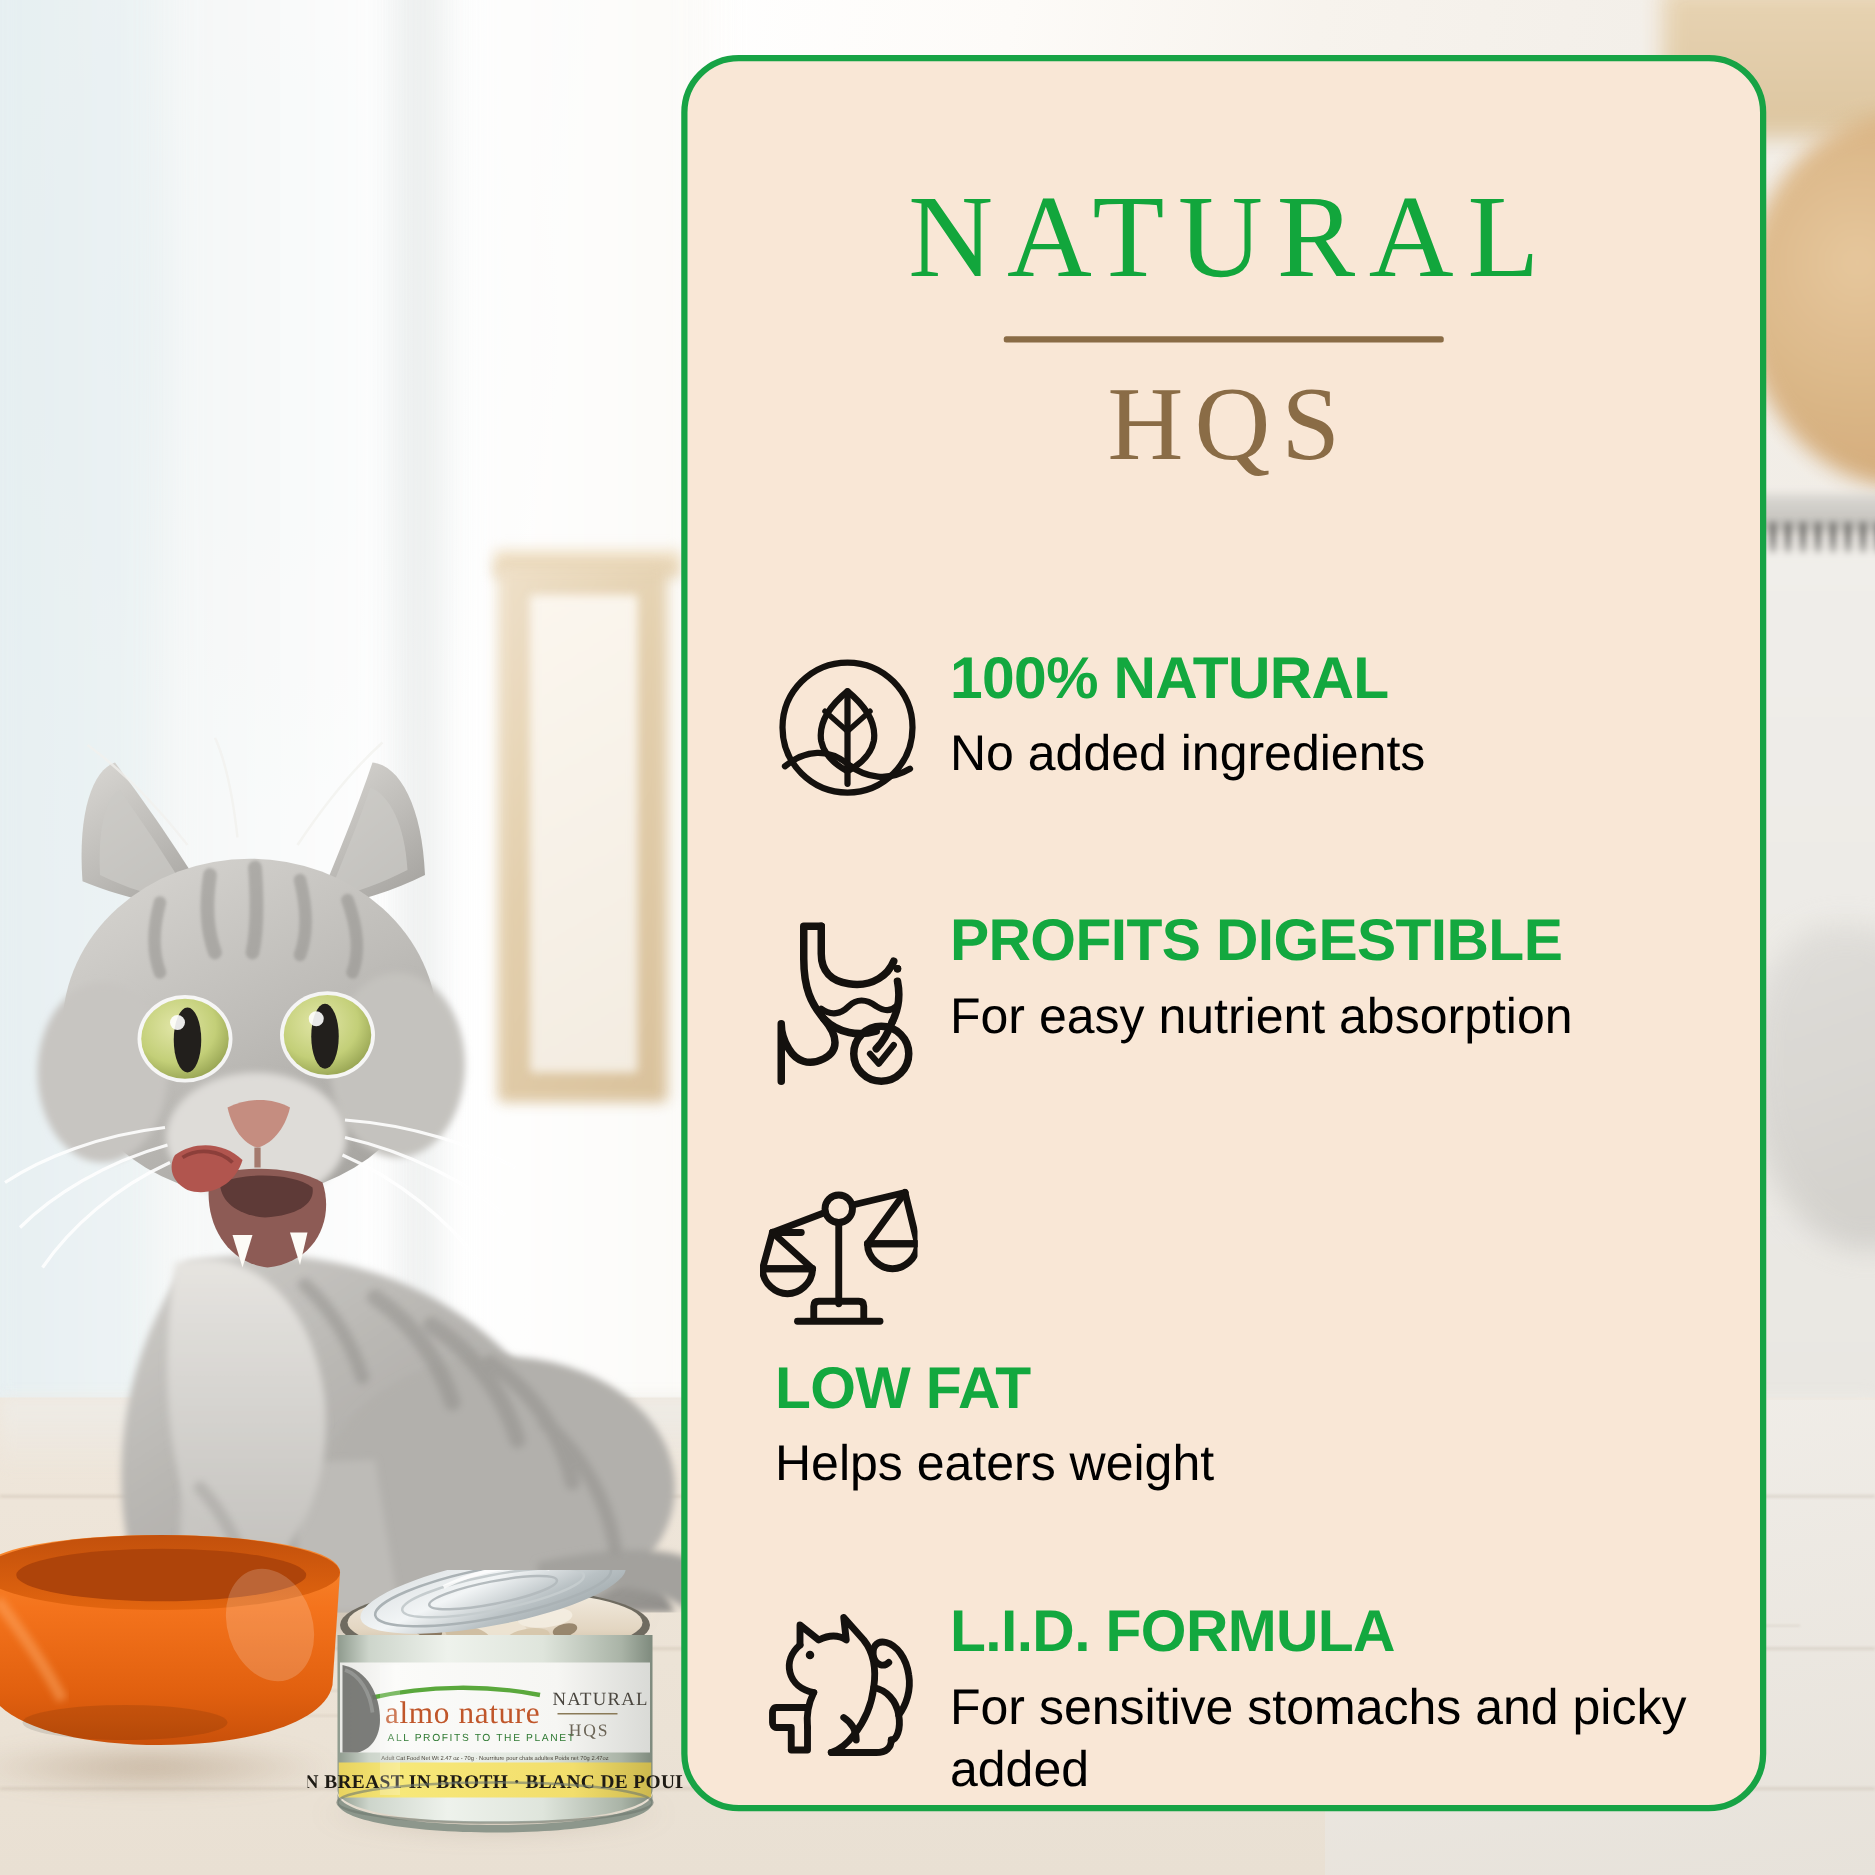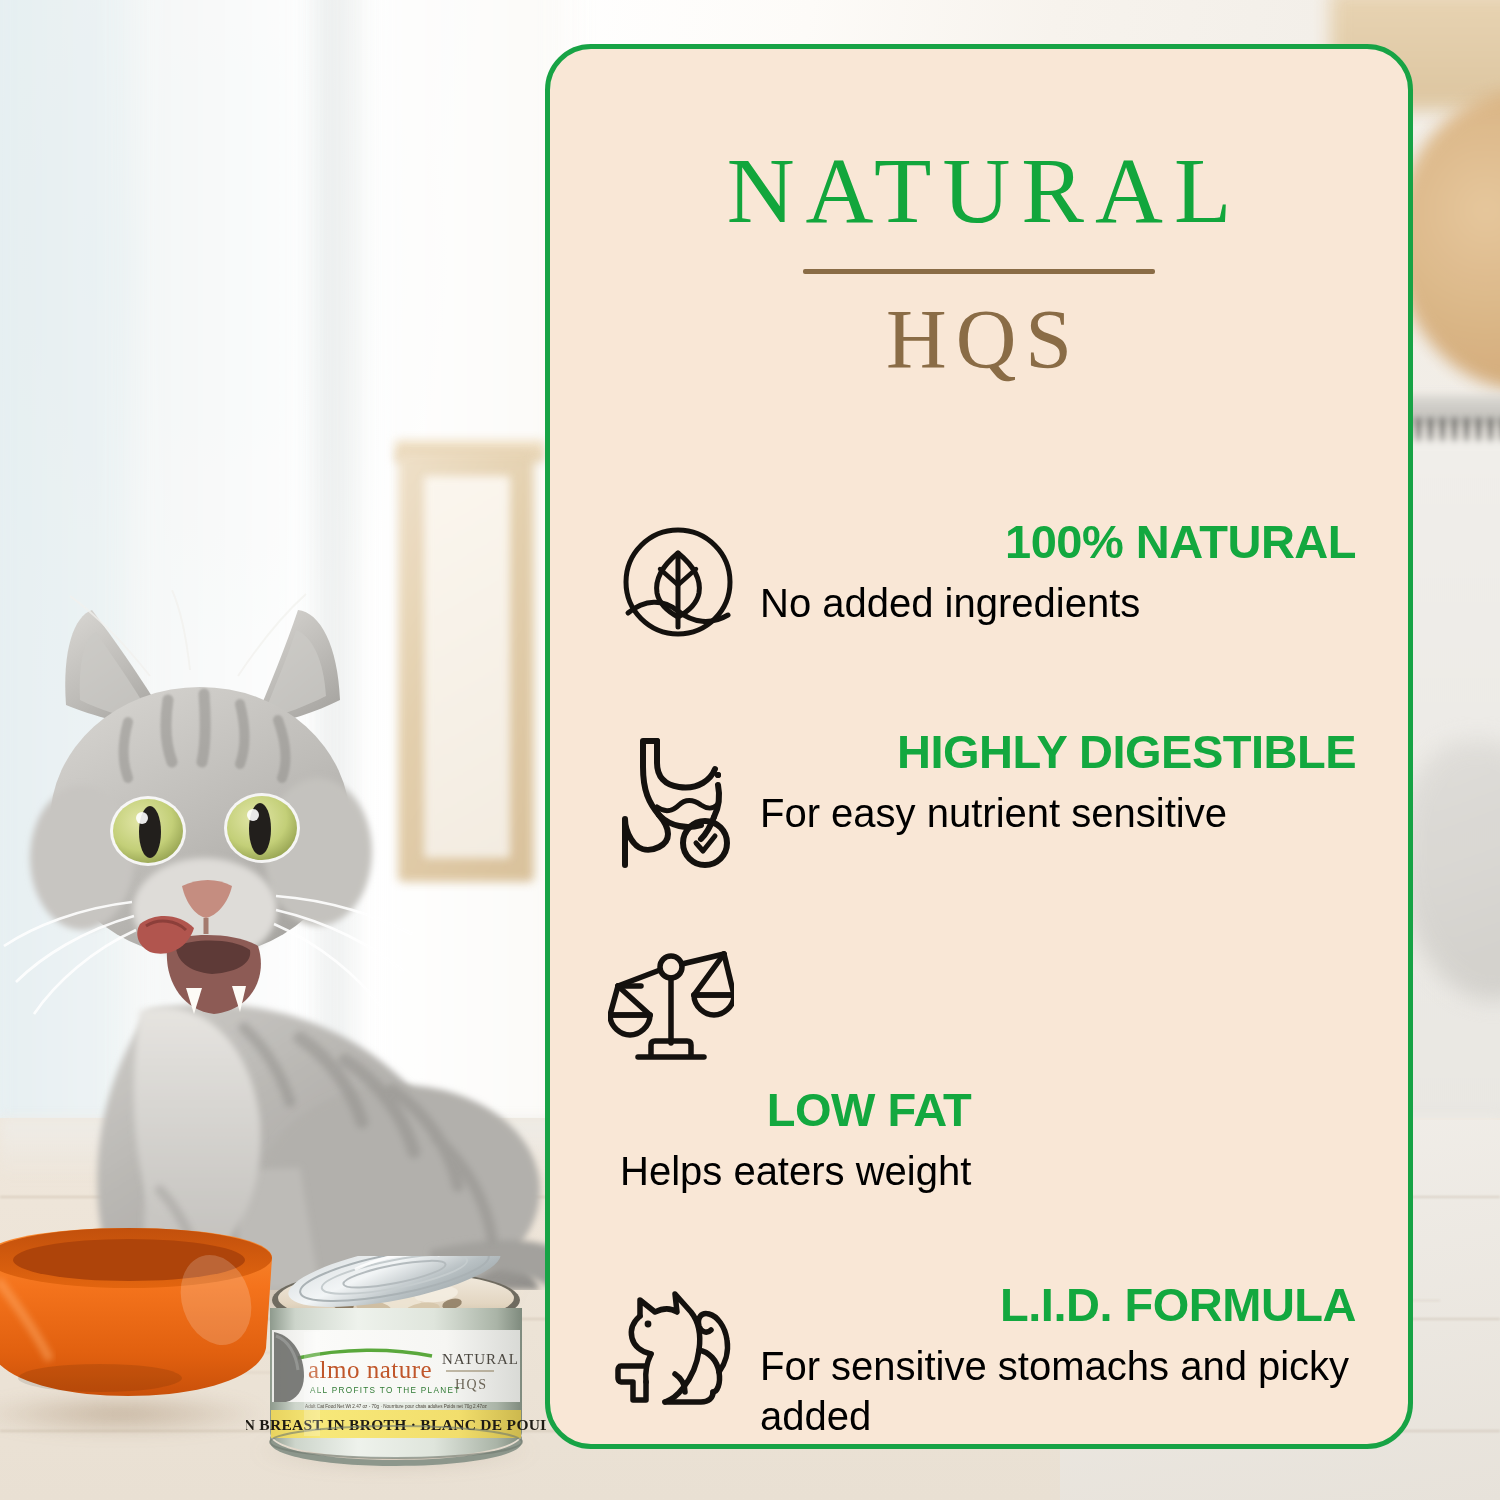--- a/index.html
+++ b/index.html
@@ -124,21 +124,21 @@
   }
 
   .features{position:absolute;left:0;top:468px;width:100%;}
   .feature{display:flex;align-items:flex-start;padding:0 52px 0 58px;margin-bottom:74px;}
   .feature:last-child{margin-bottom:17px;}
   .fic{flex:0 0 140px;display:flex;align-items:flex-start;justify-content:center;padding-top:6px;}
   .ftx{flex:1 1 auto;padding-left:12px;}
   .ftitle{
     font-family:"Liberation Sans", sans-serif;
     font-weight:700;font-size:47px;line-height:1.06;color:#13a83f;
-    letter-spacing:-0.5px;white-space:nowrap;text-align:right;
+    letter-spacing:-0.5px;white-space:nowrap;
   }
   .fsub{
     font-family:"Liberation Sans", sans-serif;
     font-weight:400;font-size:40px;line-height:1.25;color:#000000;margin-top:11px;
   }
   
   .row0{margin-bottom:86px;}
   .row1{margin-bottom:66px;}
   .row2{margin-bottom:84px;flex-direction:column;}
 </style>
@@ -441,22 +441,22 @@
               <path d="M40 82 C 52 94 68 96 82 92"></path>
               <path d="M38 74 C 46 80 54 78 60 72 C 66 66 74 66 82 72 C 88 76 94 76 98 72" stroke-width="5"></path>
               <circle cx="86" cy="110" r="22"></circle>
               <path d="M77 110 L 84 118 L 96 103" stroke-width="5"></path>
               <path d="M99 42 L 99 42" stroke-width="6"></path>
             </g>
             <circle cx="99" cy="42" r="3" fill="#14110e"></circle>
           </svg>
         </div>
         <div class="ftx">
-          <div class="ftitle">HIGHLY DIGESTIBLE</div>
-          <div class="fsub">For easy nutrient sensitive</div>
+          <div class="ftitle">PROFITS DIGESTIBLE</div>
+          <div class="fsub">For easy nutrient absorption</div>
         </div>
       </div>
 
       <div class="feature row2">
         <div class="fic">
           <svg width="126" height="122" viewBox="0 0 126 122">
             <g fill="none" stroke="#14110e" stroke-width="5.5" stroke-linecap="round" stroke-linejoin="round">
               <circle cx="63" cy="22" r="11" fill="#f9e7d6"></circle>
               <line x1="52" y1="25" x2="10" y2="41"></line>
               <line x1="74" y1="19" x2="116" y2="9"></line>

